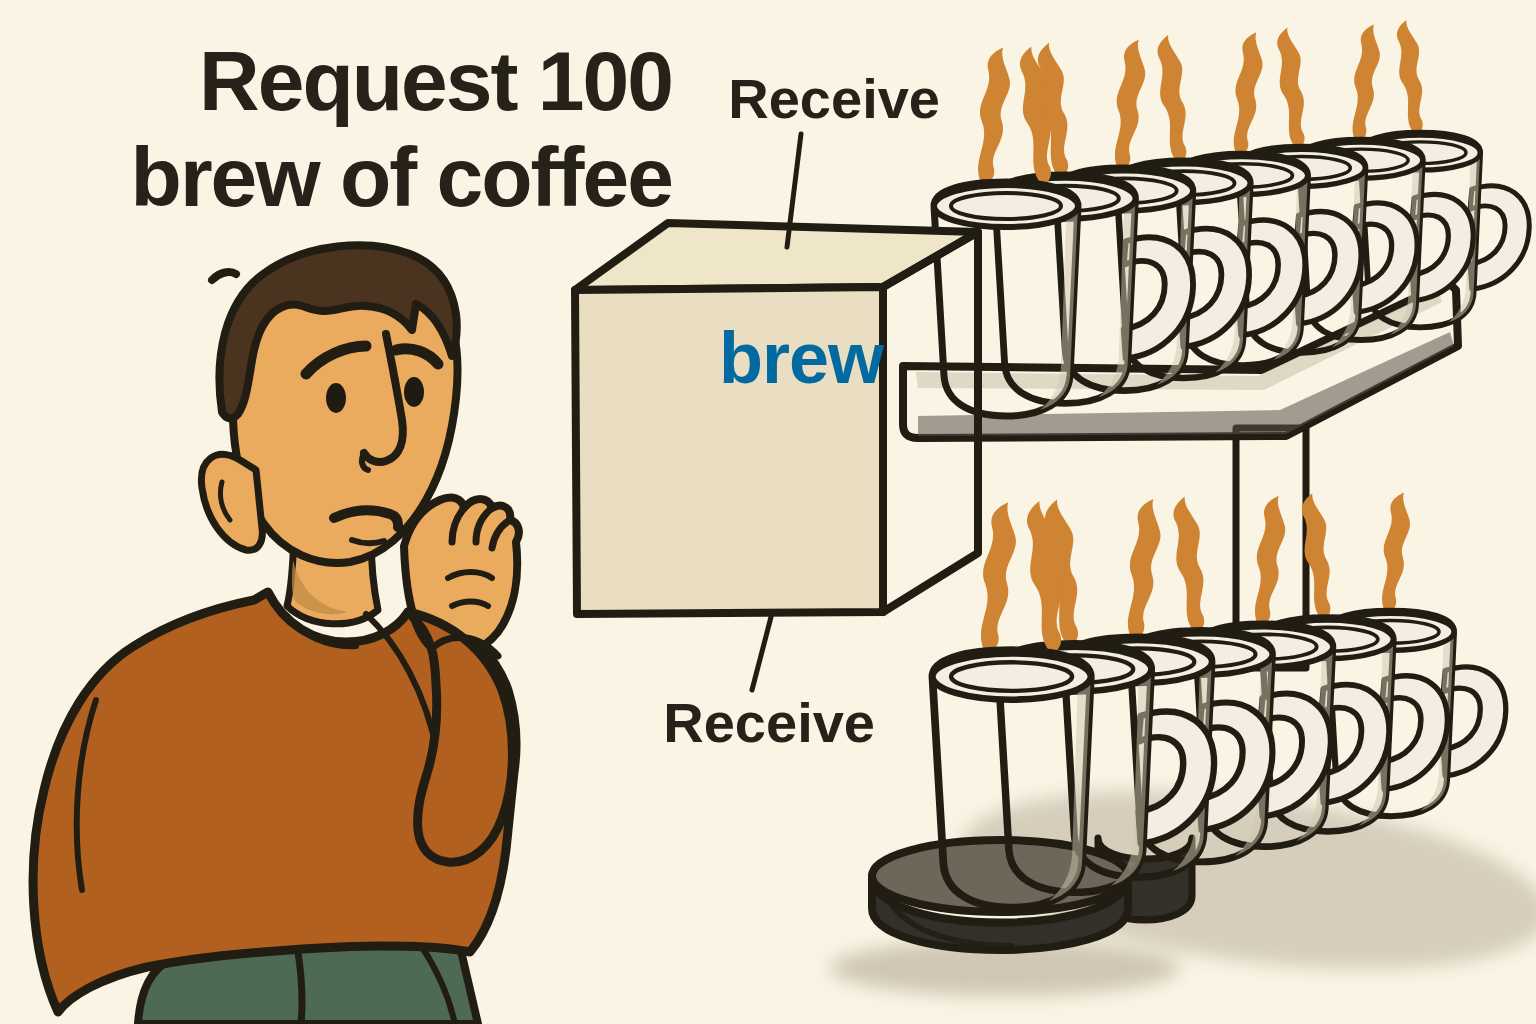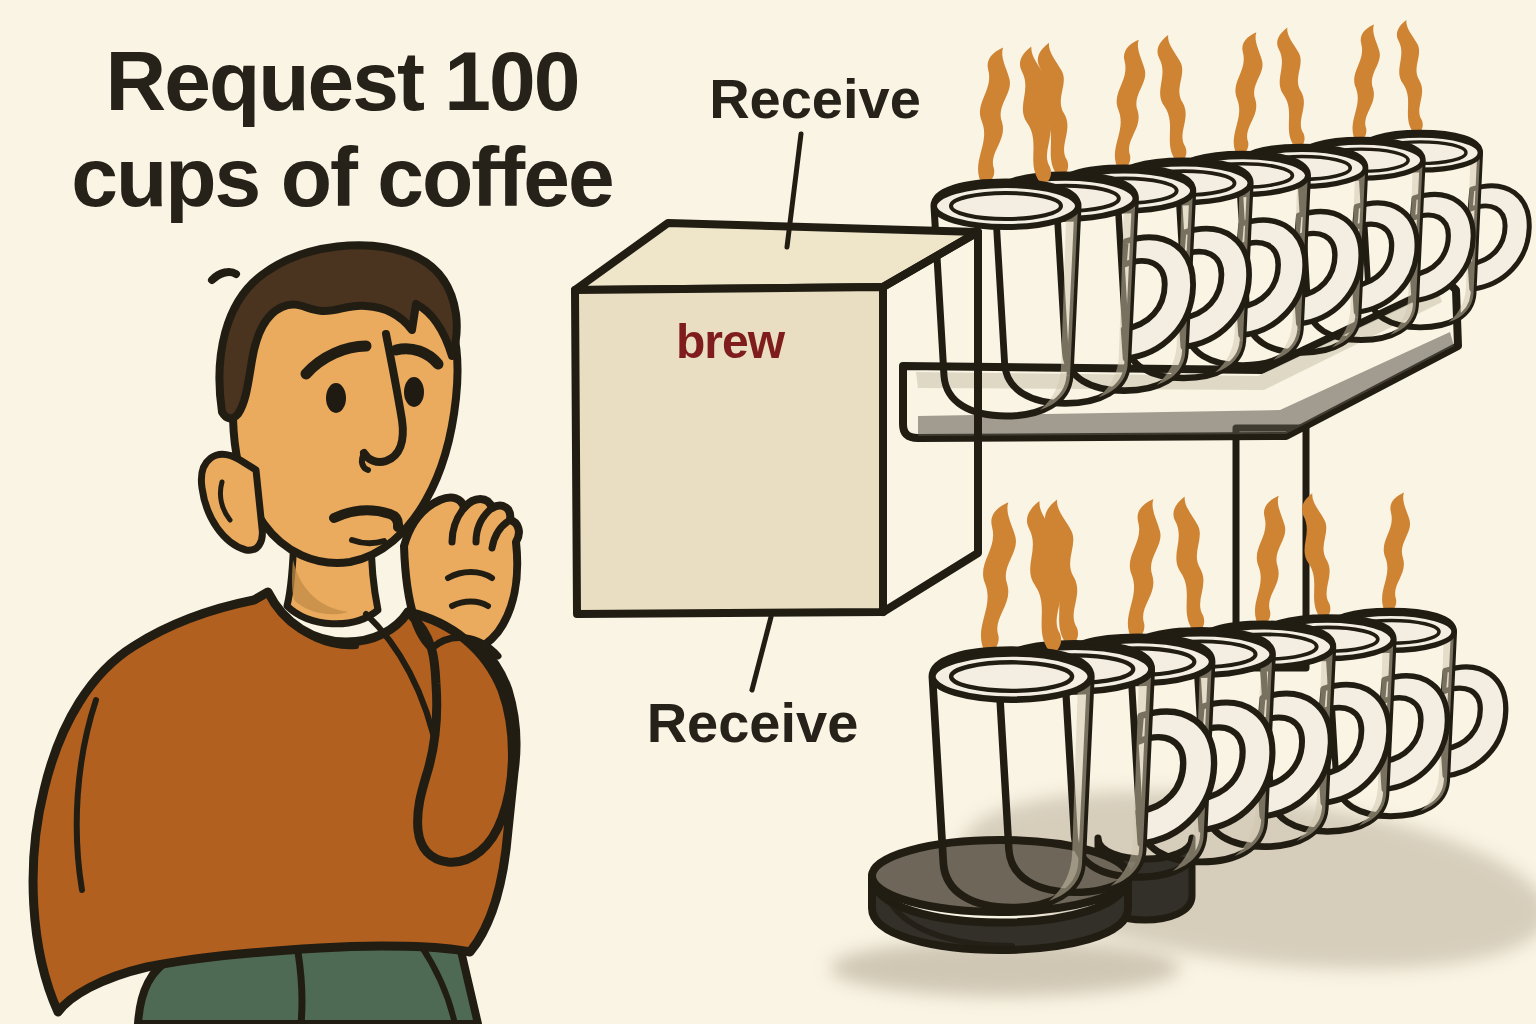--- a/index.html
+++ b/index.html
@@ -2,25 +2,25 @@
 <html><head>
 <meta charset="utf-8">
 <style>
   html,body{margin:0;padding:0;background:#ddd;}
   #stage{
     position:relative;width:1536px;height:1024px;overflow:hidden;
     background:var(--background,#faf4e4);
     font-family:"Liberation Sans","DejaVu Sans",sans-serif;
   }
   #scene{position:absolute;left:0;top:0;}
-  .overlay{position:absolute;font-weight:700;color:var(--text,#26221a);text-align:center;}
+  .overlay{position:absolute;font-weight:700;color:var(--text,#26221a);text-align:right;}
   #title{left:12px;top:34px;width:660px;font-size:84px;line-height:1.14;letter-spacing:-2px;}
   #receive-top{left:690px;top:66px;width:250px;font-size:56px;}
   #receive-bottom{left:630px;top:690px;width:245px;font-size:56px;}
-  #box-label{left:577px;top:298px;width:306px;font-size:48px;line-height:87px;letter-spacing:-1px;color:#7f1d1d;}
+  #box-label{left:577px;top:315px;width:306px;font-size:72px;line-height:87px;letter-spacing:-1px;color:#0369a1;}
   
   .ink{stroke:var(--ink,#211d13);stroke-linecap:round;stroke-linejoin:round;fill:none;}
   .steam{fill:var(--steam,#cf8434);}
   .mug-fill{fill:var(--mug-body,#f4eee2);}
   .mug-shade{fill:var(--mug-shade,#cfc5ae);}
   .skin{fill:var(--skin,#eaab5e);}
   .skin-shade{fill:var(--skin-shade,#c08b47);}
   .hair{fill:var(--hair,#4a341f);}
   .sweater{fill:var(--sweater,#b2601f);}
   .pants{fill:var(--pants,#4e6a55);}
@@ -193,21 +193,21 @@
         <path class="ink" stroke-width="6" d="M452,606 C464,600 478,600 488,606"></path>
       </g>
 
       <path class="sweater ink" stroke-width="9" d="M408,612 C452,622 486,650 502,690 C516,728 516,780 502,818 C492,846 472,864 448,862 C430,860 420,848 418,830 C416,808 422,790 428,770 C436,742 438,712 436,684 C435,660 434,636 408,612 Z"></path>
       <path class="ink" stroke-width="7" d="M432,648 C450,632 478,634 498,656"></path>
     </g>
   </svg>
 
   <div id="title" class="overlay">
     <div>Request 100</div>
-    <div>cups of coffee</div>
+    <div>brew of coffee</div>
   </div>
 
   <div id="receive-top" class="overlay">Receive</div>
   <div id="receive-bottom" class="overlay">Receive</div>
 
   <div id="box-label" class="overlay">
     <div>brew</div>
   </div>
 
 </div>

